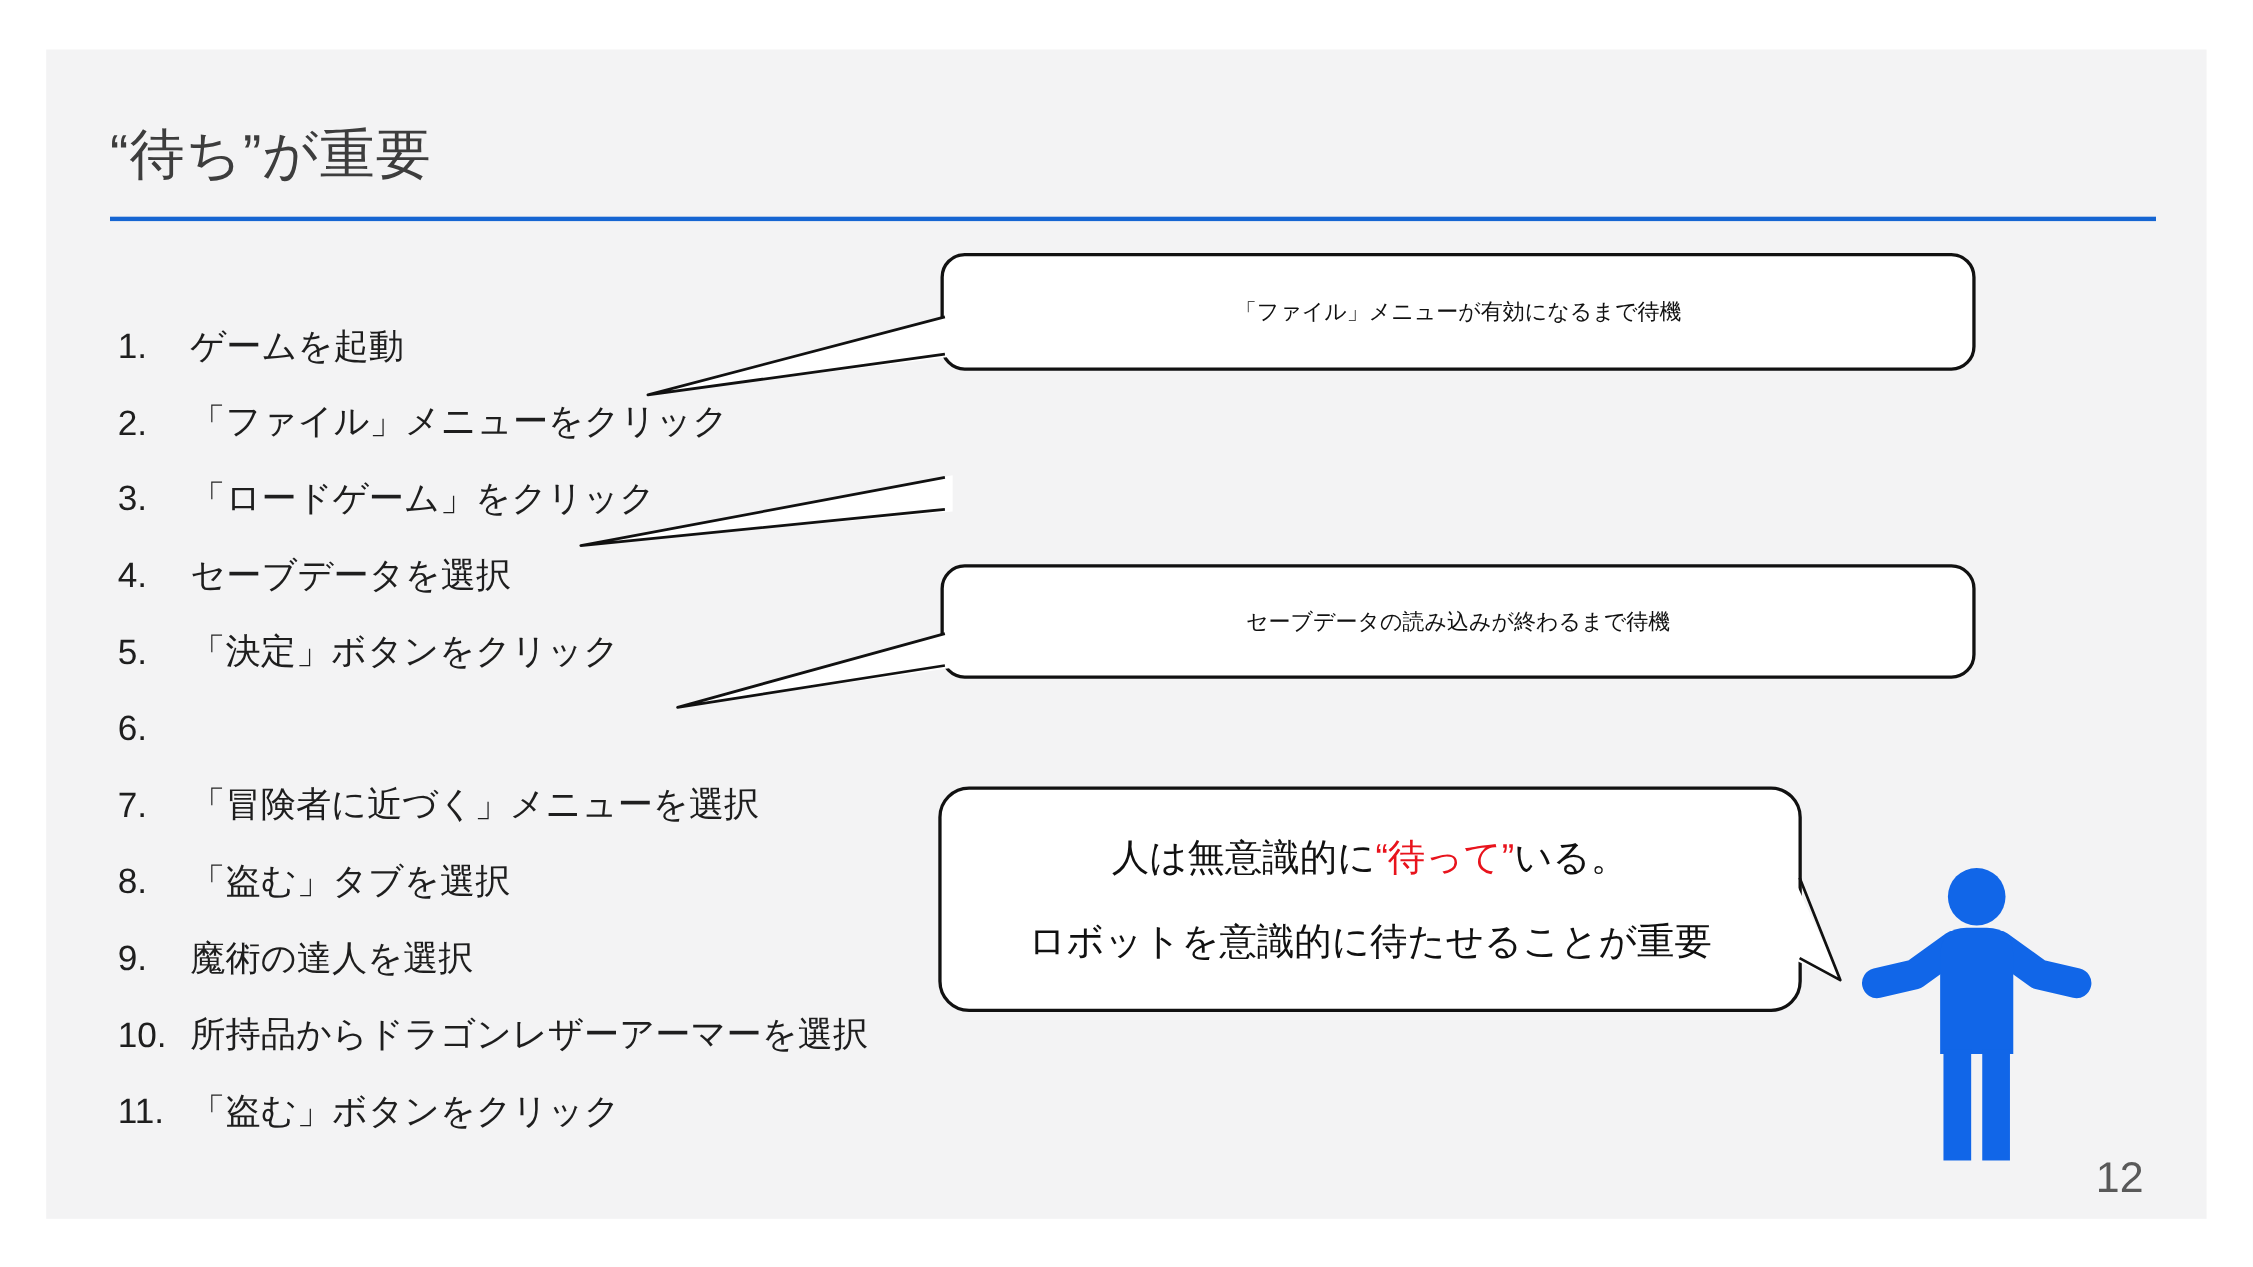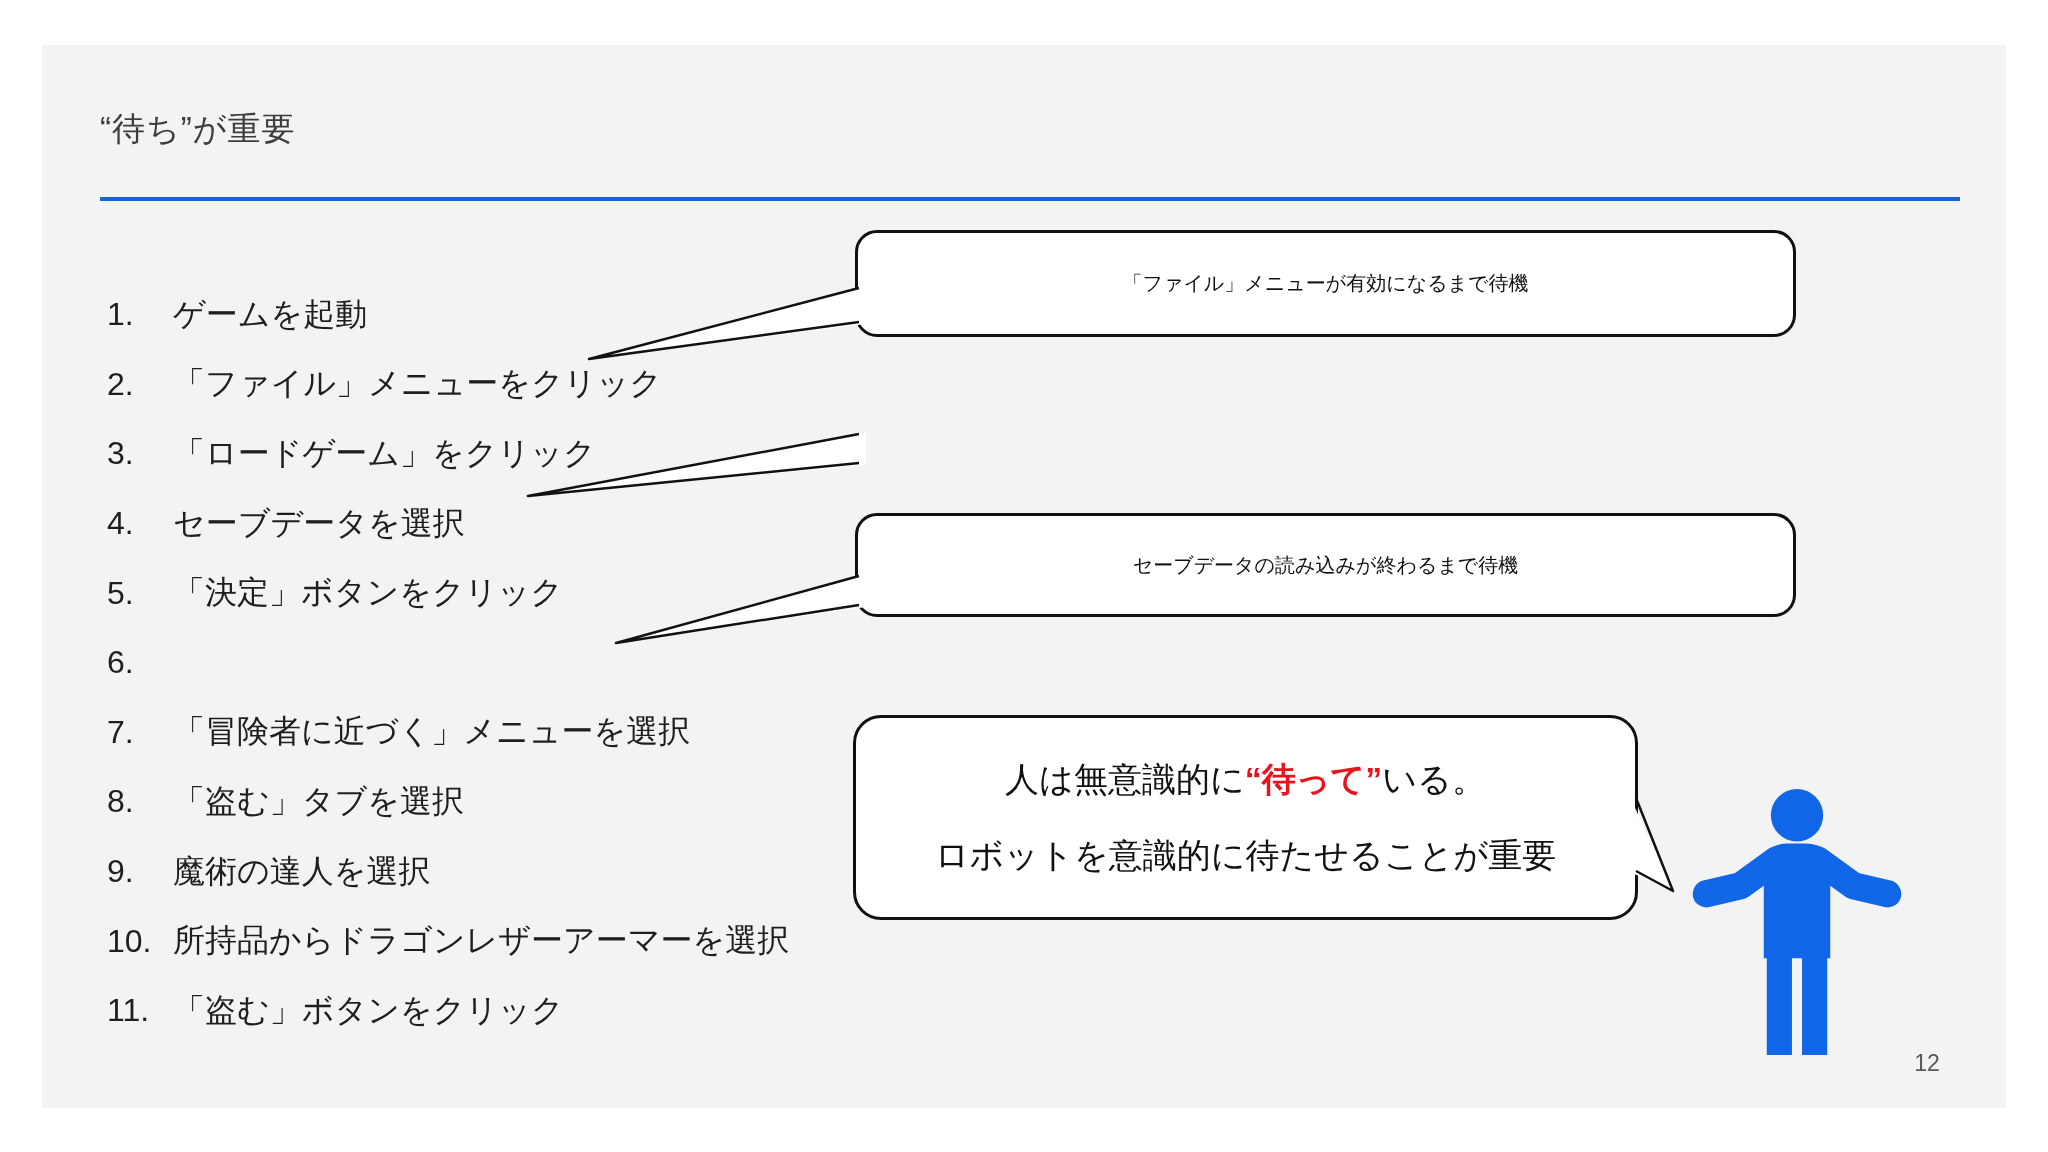--- a/index.html
+++ b/index.html
@@ -7,21 +7,21 @@
     width:2048px;height:1152px;position:relative;overflow:hidden;
     background:#ffffff;
     font-family:"Liberation Sans","DejaVu Sans",sans-serif;
   }
   .slide{
     position:absolute;left:42px;top:45px;width:1964px;height:1063px;
     background:#f3f3f4;
   }
   .title{
     position:absolute;left:58px;top:62px;
-    font-size:33px;color:#3d3d3d;letter-spacing:1px;white-space:nowrap;
+    font-size:50px;color:#3d3d3d;letter-spacing:1px;white-space:nowrap;
   }
   .divider{
     position:absolute;left:58px;top:152px;width:1860px;height:4px;
     background:var(--accent-blue,#1565D2);
   }
   ol.steps{
     list-style:none;margin:0;padding:0;
     position:absolute;left:65px;top:235px;width:700px;
   }
   ol.steps li{
@@ -38,32 +38,32 @@
   #callout1{left:813px;top:185px;width:941px;height:107px;}
   #callout2{left:813px;top:327px;width:941px;height:106px;}
   #callout3{left:813px;top:468px;width:941px;height:104px;}
   .bigbubble{
     position:absolute;left:811px;top:670px;width:785px;height:205px;
     background:#ffffff;border:3px solid #111111;border-radius:28px;
     display:flex;flex-direction:column;align-items:center;justify-content:center;
     gap:30px;box-sizing:border-box;
   }
   .bigbubble .line{font-size:34px;color:#111111;white-space:nowrap;text-align:center;}
-  .hl{color:var(--highlight-red,#E8131C);font-weight:bold;}
+  .hl{color:var(--highlight-red,#E8131C);font-weight:normal;}
   .tails{
     position:absolute;left:0;top:0;width:1964px;height:1063px;
     pointer-events:none;
   }
   .person{
     position:absolute;left:1648px;top:740px;width:212px;height:272px;
     color:var(--person-blue,#1166E8);
   }
   .pagenum{
     position:absolute;left:1845px;top:1005px;width:80px;text-align:center;
-    font-size:23px;color:#595959;
+    font-size:39px;color:#595959;
   }
 </style>
 </head>
 <body>
 
 <div class="slide">
 
   <div class="title">“待ち”が重要</div>
   <div class="divider"></div>
 

